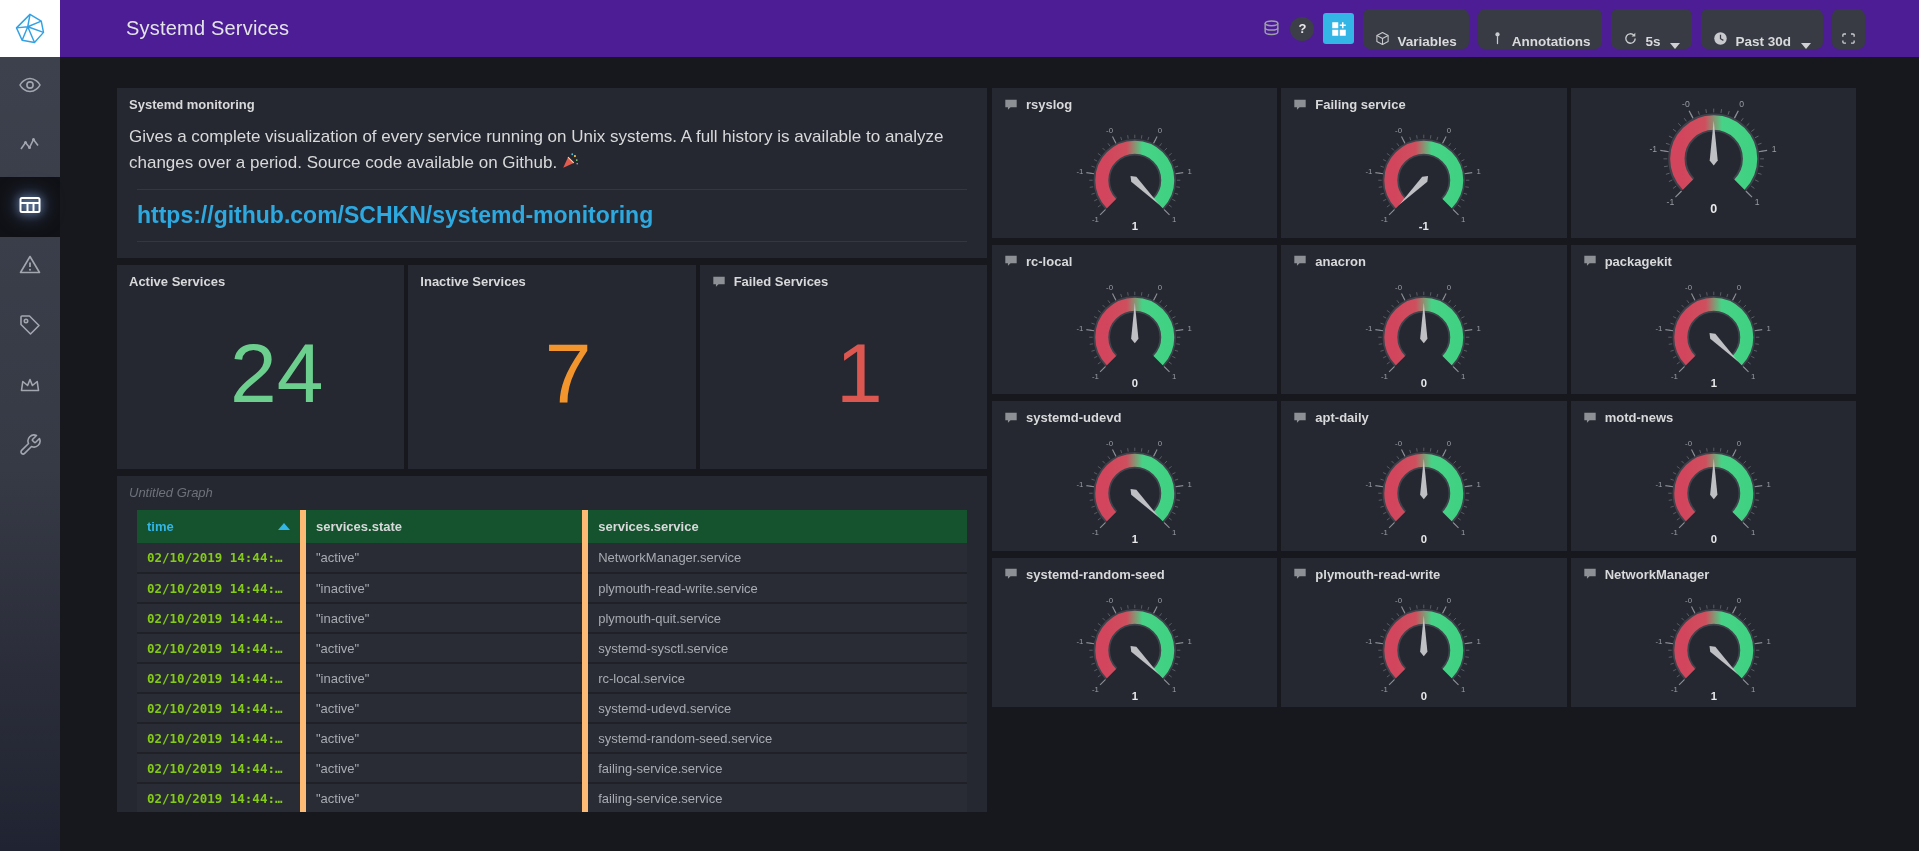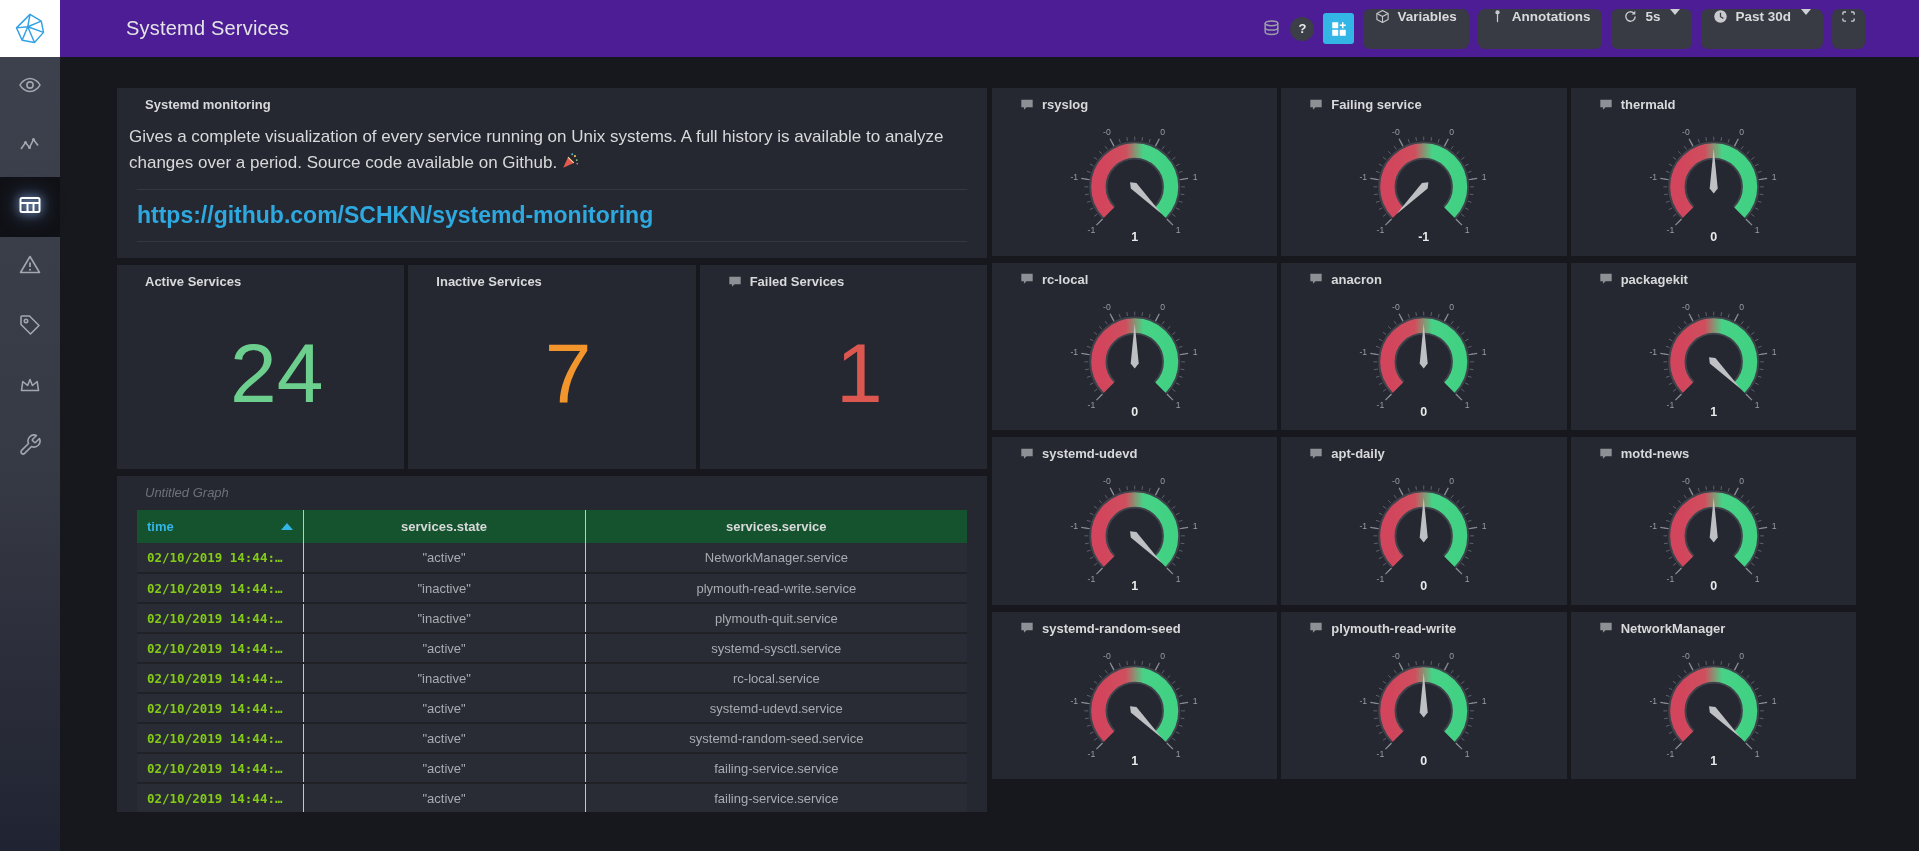--- a/index.html
+++ b/index.html
@@ -21,35 +21,35 @@
     display:flex; align-items:center; padding:0 54px 0 66px; }
   .nav-title { font-size:20px; font-weight:500; color:#e3e4e6; letter-spacing:.2px; }
   .nav-right { margin-left:auto; display:flex; align-items:center; gap:9px; }
   .nav-icon-btn { color:#9da0a8; display:flex; align-items:center; cursor:pointer; }
   .nav-icon-btn svg { width:19px; height:19px; }
   .help-circle { width:24px; height:24px; border-radius:50%; background:#3c3f48; color:#e8e9ea;
     font-size:13px; font-weight:bold; display:flex; align-items:center; justify-content:center; cursor:pointer; }
   .add-panel-btn { width:31px; height:31px; border-radius:3px; background:#33b5e5; display:flex;
     align-items:center; justify-content:center; cursor:pointer; }
   .add-panel-btn svg { width:18px; height:18px; }
-  .nav-btn { height:40px; background:#383b44; border-radius:7px; display:flex; align-items:flex-start;
+  .nav-btn { height:40px; background:#383b44; border-radius:7px; display:flex; align-items:flex-end;
     gap:7px; padding:0 12px; font-size:13.5px; font-weight:bold; color:#d9dadc; cursor:pointer; }
   .nav-btn svg { width:15px; height:15px; color:#c9cacd; }
   .caret { width:0; height:0; border-left:5px solid transparent; border-right:5px solid transparent;
     border-top:6px solid #cfd0d3; margin-left:3px; }
 
   
   .main { position:absolute; left:60px; top:57px; right:0; bottom:0; padding:31px 0 0 57px; }
   .cols { display:flex; gap:5px; }
   .left-col { width:870px; display:flex; flex-direction:column; gap:7px; }
   .right-col { width:864px; display:grid; grid-template-columns:repeat(3,1fr);
-    grid-template-rows:repeat(4,1fr); gap:7px 4px; height:691px; }
+    grid-template-rows:repeat(4,1fr); gap:7px 4px; height:619px; }
 
   .panel { background:#262831; position:relative; overflow:hidden; }
-  .panel-title-row { display:flex; align-items:center; gap:8px; padding:9px 12px 4px 28px; }
+  .panel-title-row { display:flex; align-items:center; gap:8px; padding:9px 12px 4px 12px; }
   .panel-title { font-size:13px; font-weight:bold; color:#d8d9da; cursor:pointer; }
   .panel-title.untitled { font-style:italic; font-weight:normal; color:#6e7179; }
   .desc-icon { display:inline-flex; color:#8d9095; }
   .desc-icon svg { width:14px; height:14px; }
 
   
   .text-panel { height:170px; padding-bottom:10px; }
   .text-body { padding:8px 20px 0 12px; font-size:17px; line-height:1.5; color:#d8d9da; }
   .text-hr { border:none; border-top:1px solid #34373f; margin:12px 20px 0 20px; }
   .gh-link { display:inline-block; margin:12px 20px 0 20px; font-size:23px; font-weight:bold;
@@ -62,21 +62,21 @@
   .stat-value { flex:1; display:flex; align-items:center; justify-content:center;
     font-size:84px; line-height:1; padding-bottom:16px;margin-left:32px; }
 
   
   .table-panel { flex:1; }
   .table-wrap { margin:6px 20px 0 20px; overflow:hidden; height:302px; }
   table { width:100%; border-collapse:collapse; table-layout:fixed; }
   th { background:#14532d; height:33px; text-align:left; font-size:13px; font-weight:bold;
     color:#d8d9da; padding:0 10px; cursor:pointer; }
   th.sorted { color:#33b5e5; }
-  th + th, td + td { border-left:1px solid #fdba74;text-align:center; }
+  th + th, td + td { border-left:6px solid #fdba74; }
   td { height:30px; font-size:13px; color:#a8abb2; padding:0 10px; background:#2a2c35;
     border-bottom:2px solid #1f2127; white-space:nowrap; overflow:hidden; }
   td.t-time { font-family:"DejaVu Sans Mono", monospace; font-weight:bold; color:#84cc16; font-size:12.5px; }
   .sort-caret { float:right; margin-top:4px; width:0; height:0; border-left:6px solid transparent;
     border-right:6px solid transparent; border-bottom:7px solid #33b5e5; }
 
   
   .gauge-panel { display:flex; flex-direction:column; }
   .gauge-panel svg.gauge { display:block; margin:0 auto; height:134px; }
 </style>
@@ -470,28 +470,20 @@
             <text x="36.8" y="67" text-anchor="middle" font-size="9" fill="#9a9da4">-1</text>
             <text x="70.9" y="20" text-anchor="middle" font-size="9" fill="#9a9da4">-0</text>
             <text x="129.1" y="20" text-anchor="middle" font-size="9" fill="#9a9da4">0</text>
             <text x="163.2" y="67" text-anchor="middle" font-size="9" fill="#9a9da4">1</text>
             <text x="145.3" y="122.3" text-anchor="middle" font-size="9" fill="#9a9da4">1</text>
     <polygon points="71.7,102.3 104.1,75.8 104.9,69.1 98.2,69.9" fill="#c6c8cc" opacity="0.95"></polygon>
     <text x="100" y="131" text-anchor="middle" font-size="13" font-weight="bold" fill="#e8e9ea">-1</text>
   </svg>
         </div>
         <div class="panel gauge-panel">
-          <div class="panel-title-row">
-      <span class="desc-icon">
-        <svg viewBox="0 0 16 16" fill="currentColor">
-                <path d="M1.5 2 h13 v8.5 H7.5 L4.5 13.5 V10.5 H1.5 Z"></path>
-              </svg>
-      </span>
-      <span class="panel-title">thermald</span>
-    </div>
           <svg class="gauge" viewBox="0 0 200 140">
     <defs>
               <linearGradient id="grad2" x1="0" y1="0" x2="1" y2="0">
       <stop offset="0.05" stop-color="#d2455c"></stop>
                 <stop offset="0.38" stop-color="#cf4f5e"></stop>
       <stop offset="0.62" stop-color="#47d387"></stop>
                 <stop offset="1" stop-color="#41d183"></stop>
     </linearGradient>
             </defs>
     <line x1="65.7" y1="108.3" x2="62.9" y2="111.1" stroke="#5f636b" stroke-width="1"></line>

